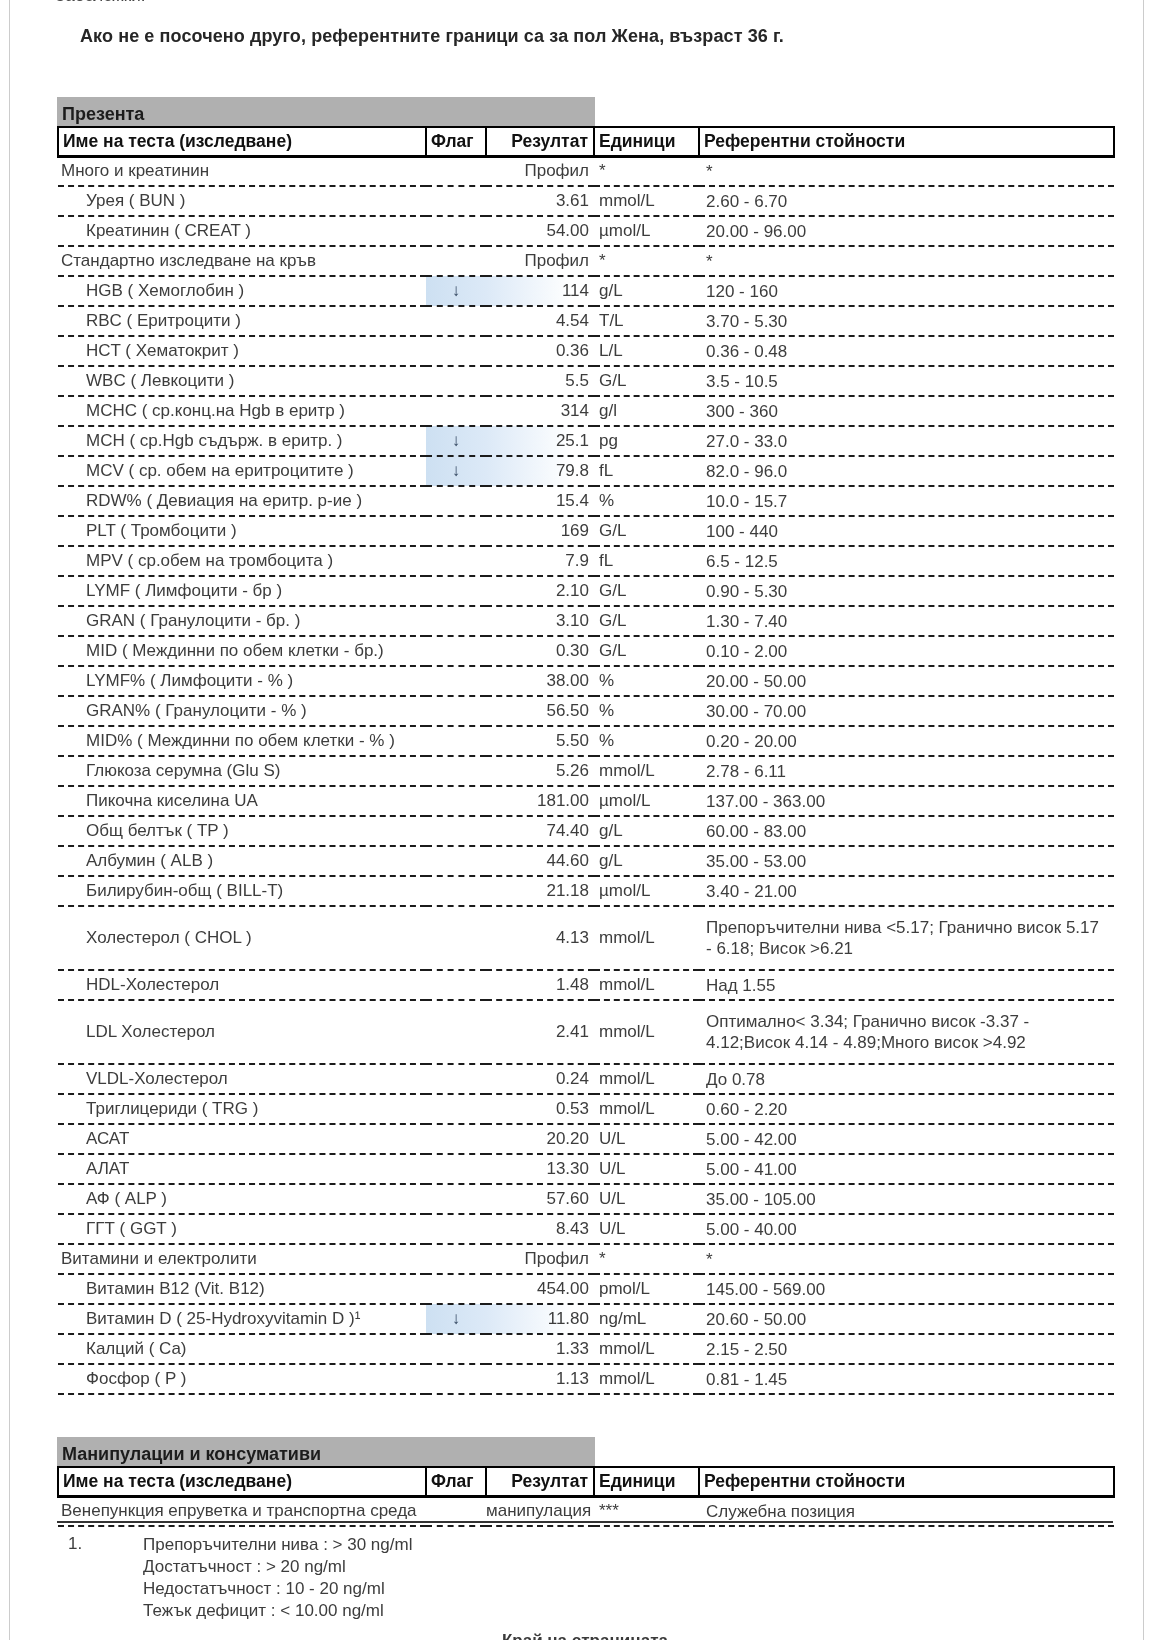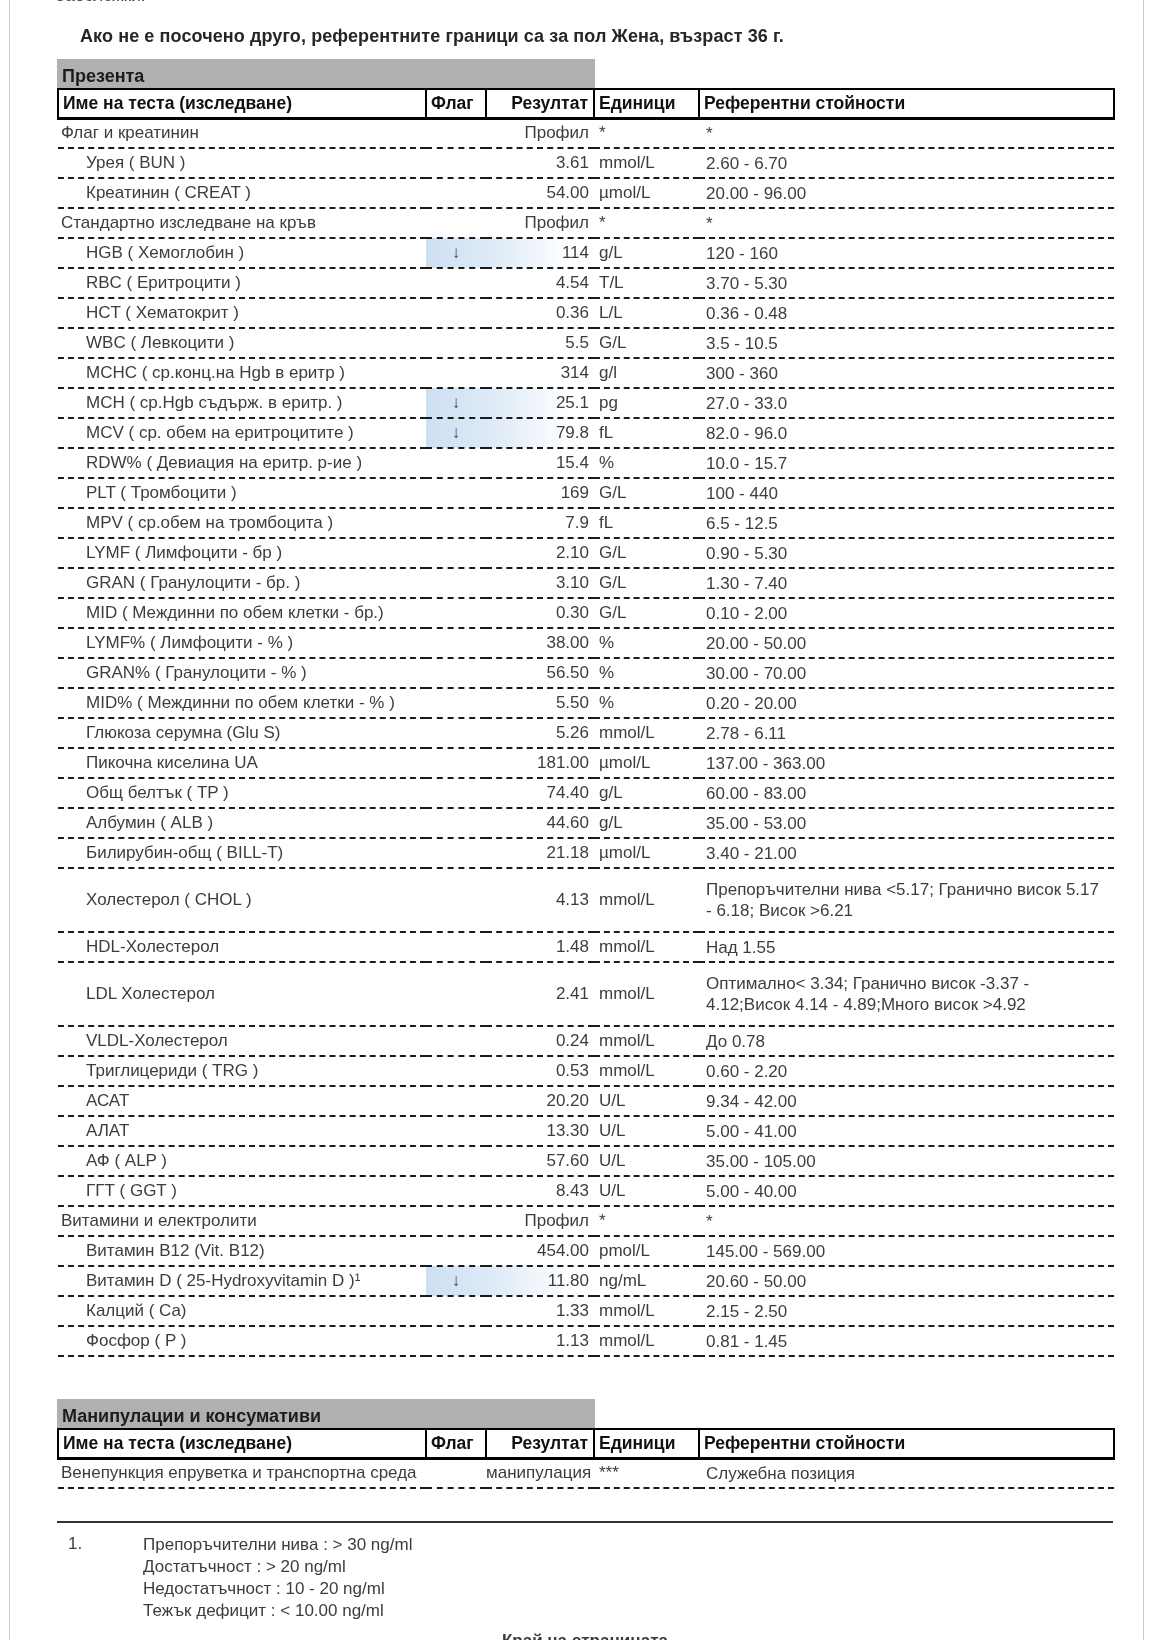--- a/index.html
+++ b/index.html
@@ -16,21 +16,21 @@
   .notes-label{position:absolute;left:55px;top:-14px;font-size:17px;color:#444444;}
   .top-note{position:absolute;left:64px;top:26px;font-size:18px;font-weight:bold;color:#262626;letter-spacing:.1px;margin-left:16px;}
 
   .section{position:absolute;left:57px;width:1056px;}
   .section.s1{top:59px;}
   .section.s2{top:1399px;}
 
   .band{
     width:538px;height:29px;background:var(--band-gray,#b0b0b0);
     box-sizing:border-box;padding:7px 0 0 5px;
-    font-size:18px;font-weight:bold;color:#1c1c1c;
+    font-size:18px;font-weight:bold;color:#1c1c1c;margin-top:38px;
   }
 
   table{border-collapse:collapse;table-layout:fixed;width:1056px;font-size:17px;}
   col.c-name{width:368px;} col.c-flag{width:60px;} col.c-result{width:108px;}
   col.c-units{width:105px;} col.c-ref{width:415px;}
 
   thead th{
     border:2px solid #000;border-bottom-width:3px;
     height:29px;box-sizing:border-box;
     font-size:17.5px;font-weight:bold;color:#111;
@@ -90,21 +90,21 @@
       <tr>
         <th class="h-name">Име на теста (изследване)</th>
         <th class="h-flag">Флаг</th>
         <th class="h-result">Резултат</th>
         <th class="h-units">Единици</th>
         <th class="h-ref">Референтни стойности</th>
       </tr>
     </thead>
     <tbody>
         <tr class="group">
-          <td class="cell-name">Флаг и креатинин</td>
+          <td class="cell-name">Много и креатинин</td>
           <td class="cell-flag"></td>
           <td class="cell-result">Профил</td>
           <td class="cell-units">*</td>
           <td class="cell-reference">*</td>
         </tr>
         <tr class="test">
           <td class="cell-name">Урея ( BUN )</td>
           <td class="cell-flag"></td>
           <td class="cell-result">3.61</td>
           <td class="cell-units">mmol/L</td>
@@ -306,21 +306,21 @@
           <td class="cell-flag"></td>
           <td class="cell-result">0.53</td>
           <td class="cell-units">mmol/L</td>
           <td class="cell-reference">0.60 - 2.20</td>
         </tr>
         <tr class="test">
           <td class="cell-name">АСАТ</td>
           <td class="cell-flag"></td>
           <td class="cell-result">20.20</td>
           <td class="cell-units">U/L</td>
-          <td class="cell-reference">9.34 - 42.00</td>
+          <td class="cell-reference">5.00 - 42.00</td>
         </tr>
         <tr class="test">
           <td class="cell-name">АЛАТ</td>
           <td class="cell-flag"></td>
           <td class="cell-result">13.30</td>
           <td class="cell-units">U/L</td>
           <td class="cell-reference">5.00 - 41.00</td>
         </tr>
         <tr class="test">
           <td class="cell-name">АФ ( ALP )</td>

